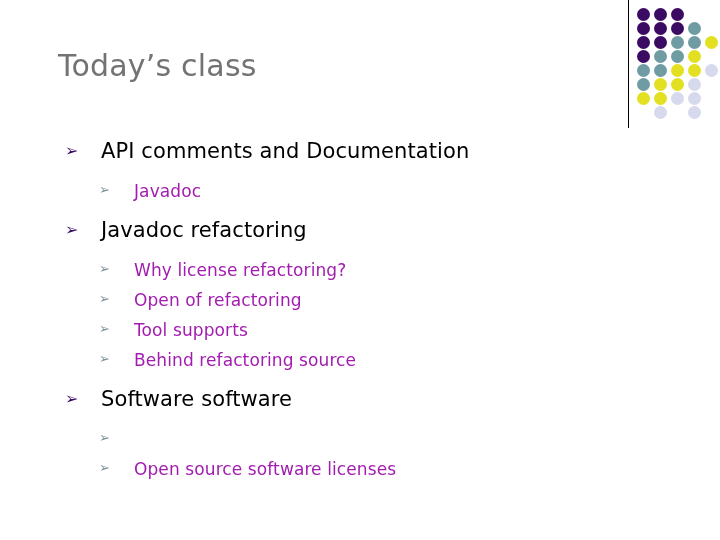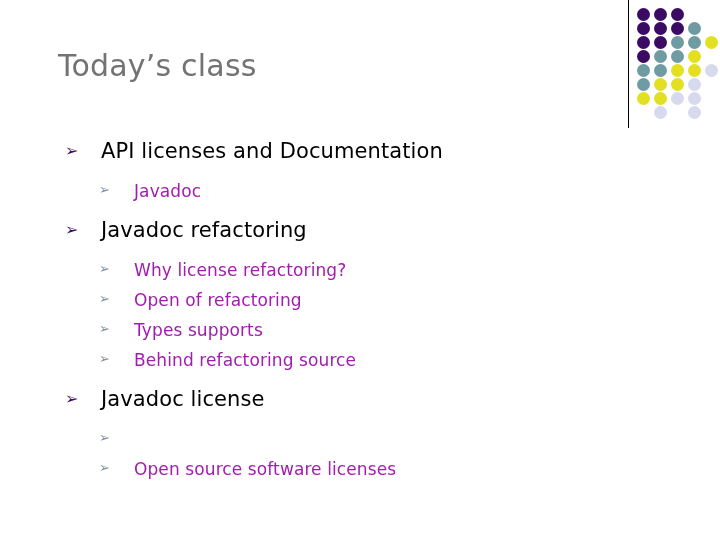--- a/index.html
+++ b/index.html
@@ -166,25 +166,25 @@
         <div class="deco-dot" style="left: 34px; top: 84px; width: 13px; height: 13px; background: rgb(215, 217, 237);"></div>
         <div class="deco-dot" style="left: 51px; top: 84px; width: 13px; height: 13px; background: rgb(215, 217, 237);"></div>
         <div class="deco-dot" style="left: 17px; top: 98px; width: 13px; height: 13px; background: rgb(215, 217, 237);"></div>
         <div class="deco-dot" style="left: 51px; top: 98px; width: 13px; height: 13px; background: rgb(215, 217, 237);"></div>
       </div>
   </div>
 
   <div id="title">Today’s class</div>
 
   <div id="body-outline">
-      <div class="lvl1"><span class="marker" style="color: rgb(59, 10, 98);">➢</span><span class="btext">API licenses and Documentation</span></div>
+      <div class="lvl1"><span class="marker" style="color: rgb(59, 10, 98);">➢</span><span class="btext">API comments and Documentation</span></div>
       <div class="lvl2 gap-before-sm"><span class="marker" style="color: rgb(125, 143, 150);">➢</span><span class="btext">Javadoc</span></div>
       <div class="lvl1 gap-before"><span class="marker" style="color: rgb(59, 10, 98);">➢</span><span class="btext">Javadoc refactoring</span></div>
       <div class="lvl2 gap-before-sm"><span class="marker" style="color: rgb(125, 143, 150);">➢</span><span class="btext">Why license refactoring?</span></div>
       <div class="lvl2"><span class="marker" style="color: rgb(125, 143, 150);">➢</span><span class="btext">Open of refactoring</span></div>
-      <div class="lvl2"><span class="marker" style="color: rgb(125, 143, 150);">➢</span><span class="btext">Types supports</span></div>
+      <div class="lvl2"><span class="marker" style="color: rgb(125, 143, 150);">➢</span><span class="btext">Tool supports</span></div>
       <div class="lvl2"><span class="marker" style="color: rgb(125, 143, 150);">➢</span><span class="btext">Behind refactoring source</span></div>
-      <div class="lvl1 gap-before"><span class="marker" style="color: rgb(59, 10, 98);">➢</span><span class="btext">Javadoc license</span></div>
+      <div class="lvl1 gap-before"><span class="marker" style="color: rgb(59, 10, 98);">➢</span><span class="btext">Software software</span></div>
       <div class="lvl2 gap-before-sm"><span class="marker" style="color: rgb(125, 143, 150);">➢</span></div>
       <div class="lvl2"><span class="marker" style="color: rgb(125, 143, 150);">➢</span><span class="btext">Open source software licenses</span></div>
     </div>
 
 </div>
 
 </body></html>

